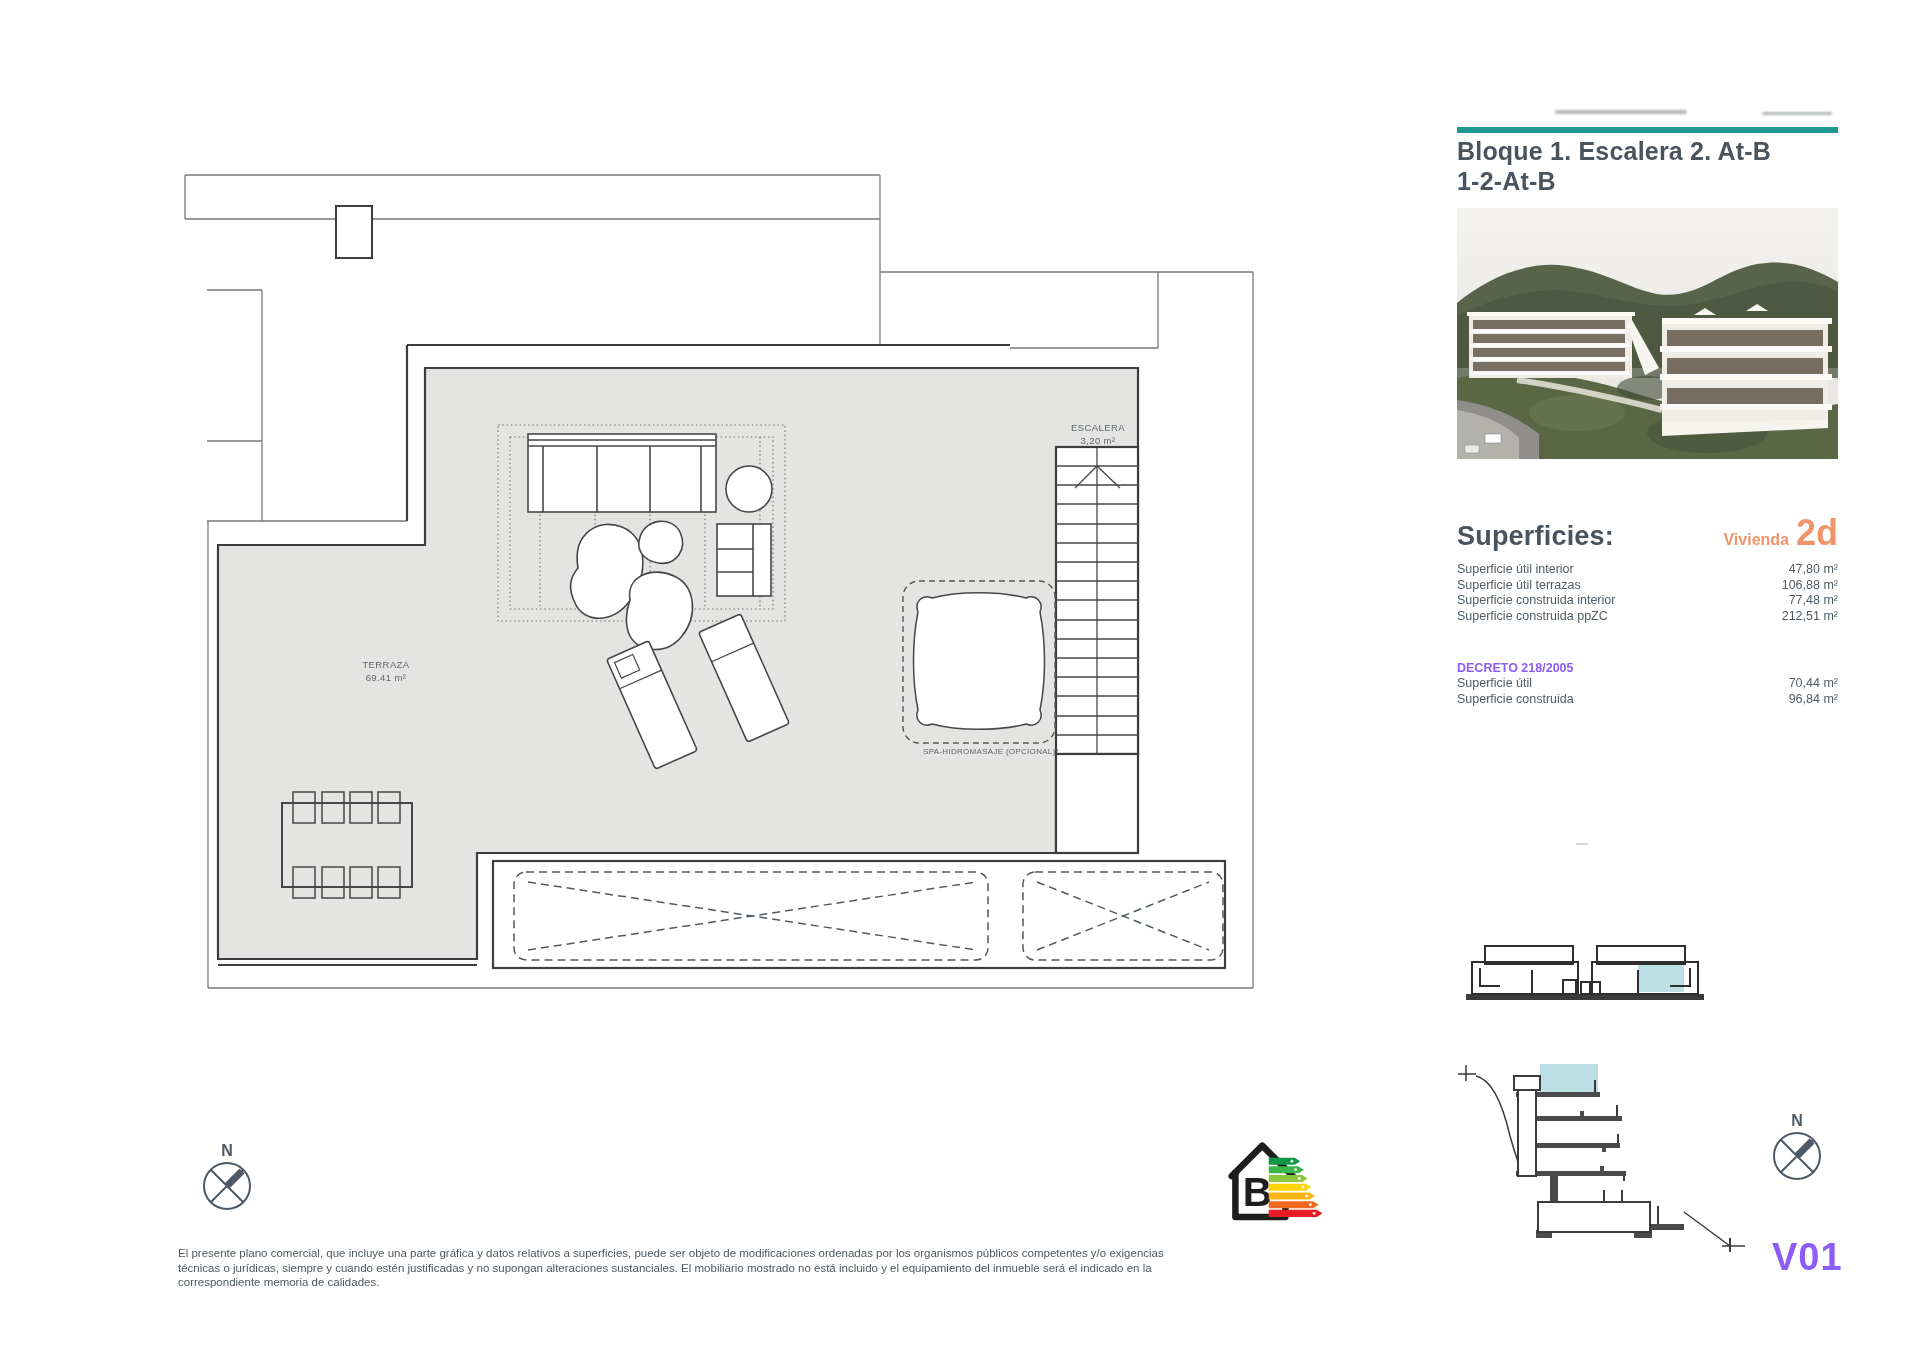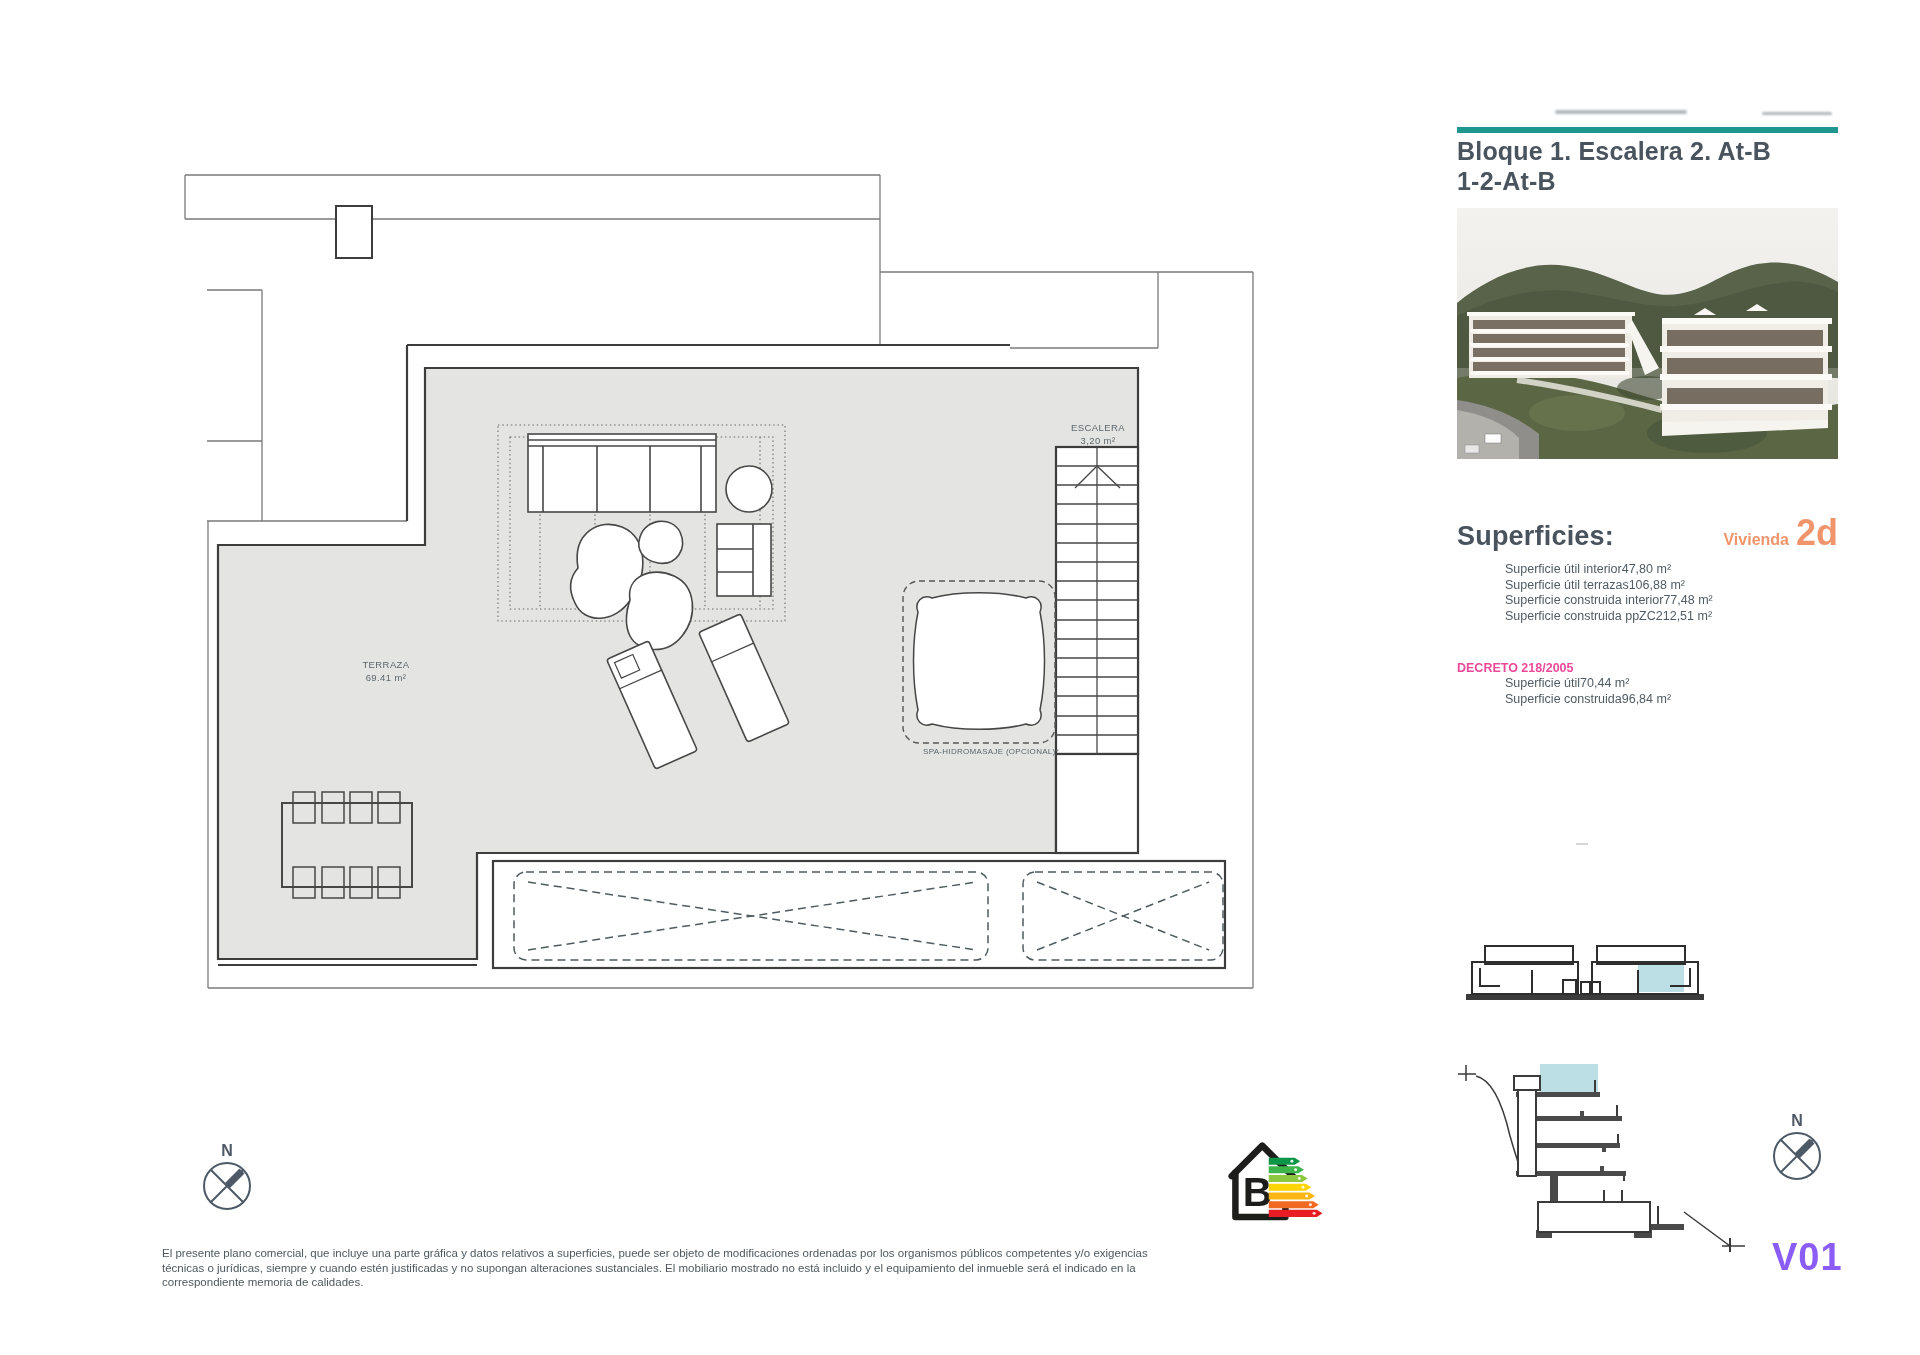--- a/index.html
+++ b/index.html
@@ -19,35 +19,35 @@
   }
 
   
   .sup-panel{position:absolute;left:1457px;top:508px;width:381px;}
   .sup-head{display:flex;justify-content:space-between;align-items:baseline;margin-top:10px;}
   .sup-title{font-size:27px;font-weight:bold;color:#49535e;letter-spacing:.2px;}
   .viv{display:flex;align-items:baseline;gap:7px;color:#f0956b;font-weight:bold;}
   .viv-label{font-size:16px;}
   .viv-code{font-size:36px;line-height:30px;}
   .sup-rows{margin-top:10px;}
-  .sup-row{display:flex;font-size:12.5px;line-height:15.5px;color:#505b63;margin-left:48px;}
+  .sup-row{display:flex;justify-content:space-between;font-size:12.5px;line-height:15.5px;color:#505b63;}
   .sup-gap{height:36px;}
-  .sup-sub{font-size:12.5px;font-weight:bold;color:#ec4899;line-height:16px;}
+  .sup-sub{font-size:12.5px;font-weight:bold;color:#8b5cf6;line-height:16px;}
 
   
   .plan-label{font-size:9.5px;fill:#5c676d;letter-spacing:.4px;text-anchor:middle;font-family:"Liberation Sans",sans-serif;}
   .plan-label-sm{font-size:8px;fill:#5c676d;letter-spacing:.3px;text-anchor:middle;font-family:"Liberation Sans",sans-serif;}
 
   
   .scalebar{position:absolute;left:272px;top:1158px;width:410px;height:64px;}
   .scalebar-title{position:absolute;left:141px;top:8px;transform:translateX(-50%);font-size:13px;color:#49535e;letter-spacing:.4px;white-space:nowrap;}
   .scalebar-tick{position:absolute;top:46px;transform:translateX(-50%);font-size:12px;color:#49535e;}
 
   
-  .disclaimer{position:absolute;left:162px;top:1246px;width:1060px;font-size:11.5px;line-height:14.5px;color:#4e585e;}
+  .disclaimer{position:absolute;left:178px;top:1246px;width:1060px;font-size:11.5px;line-height:14.5px;color:#4e585e;}
   .sheet-code{position:absolute;left:1772px;top:1236px;font-size:38px;font-weight:bold;color:#8b5cf6;letter-spacing:1px;}
 
   .smudge{position:absolute;background:#b9bcbd;}
 </style>
 </head>
 <body>
 
 <div class="sheet">
 
   <svg class="abs" style="left:0;top:0" width="1920" height="1355" viewBox="0 0 1920 1355">

